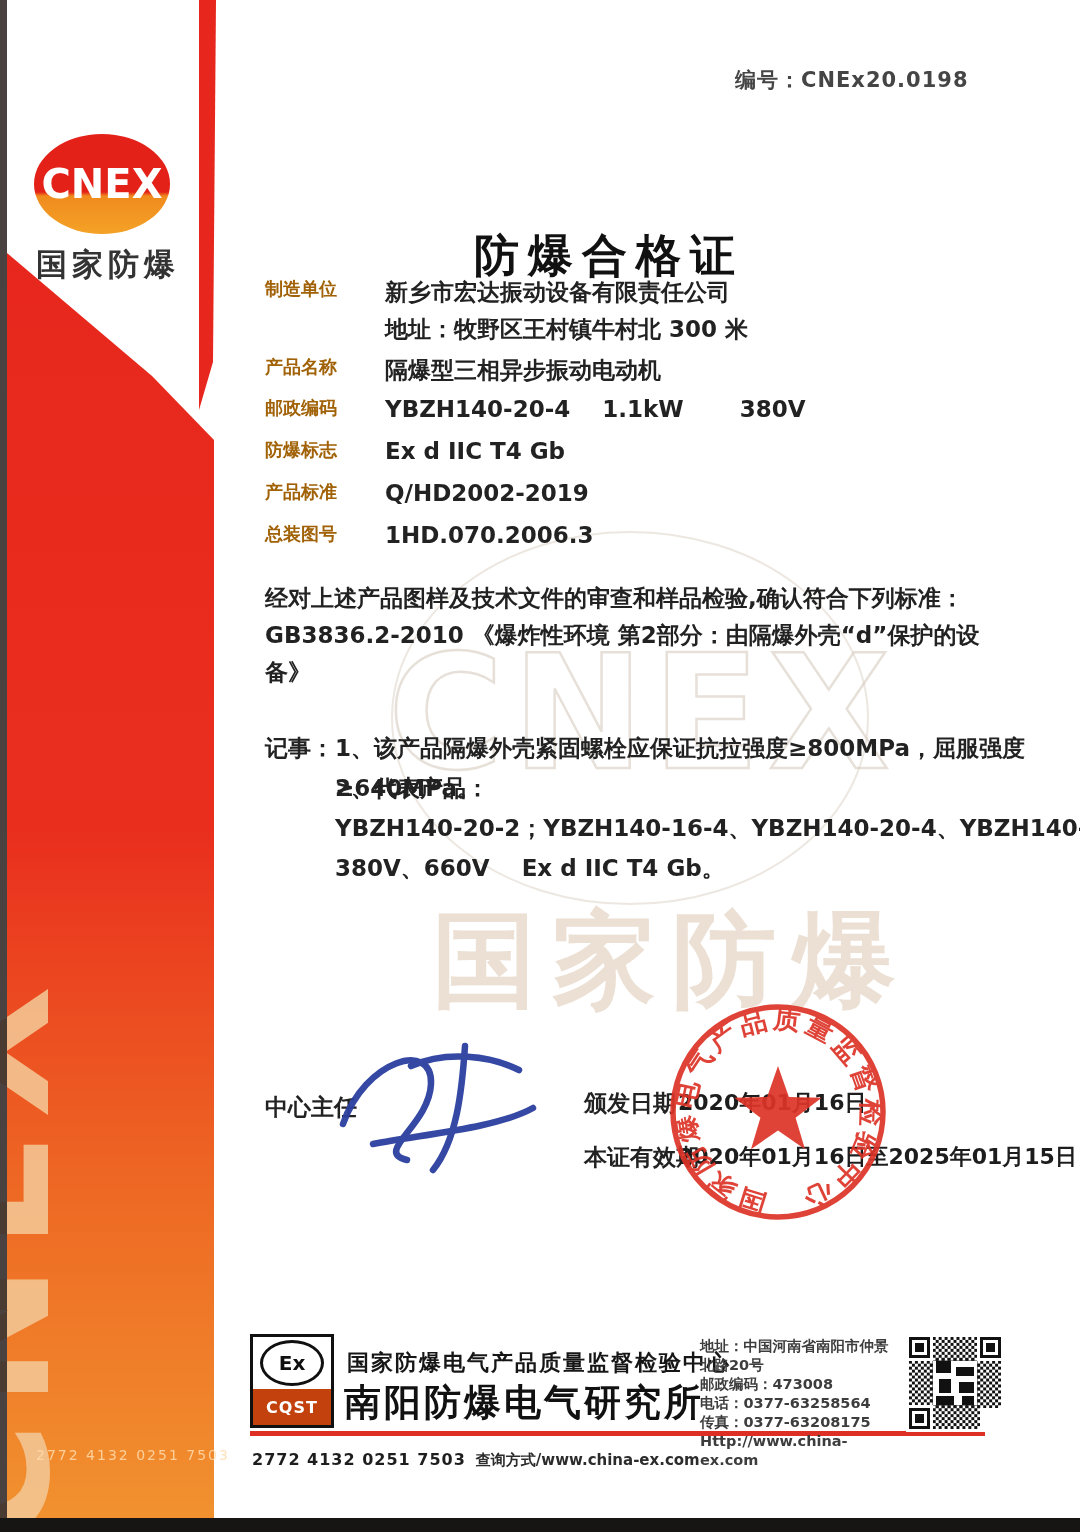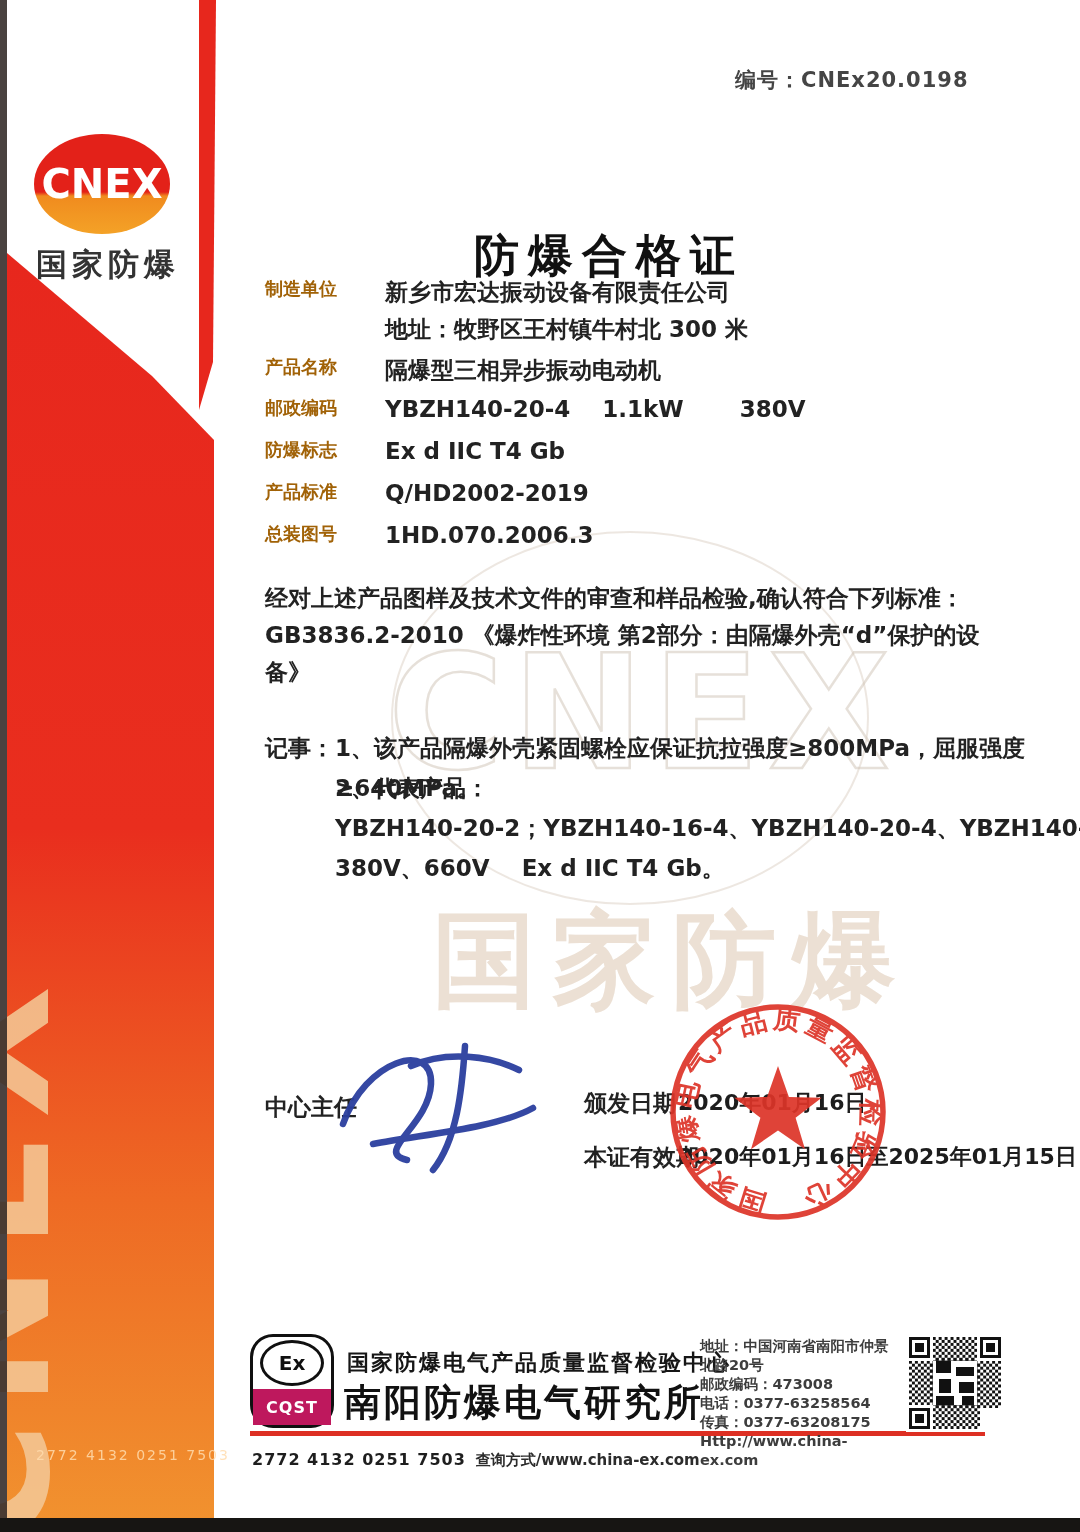--- a/index.html
+++ b/index.html
@@ -26,21 +26,21 @@
   .center-name{font-size:22px;font-weight:700;letter-spacing:2px;color:#161616;}
   .institute-name{font-size:37px;font-weight:800;letter-spacing:3px;color:#111;}
   .contact-line{font-size:14.5px;font-weight:600;color:#3d3d3d;line-height:19px;}
   .footer-note{font-size:15px;font-weight:700;color:#2c2c2c;}
   .footer-code{font-size:16px;font-weight:800;color:#1e1e1e;letter-spacing:1px;}
   .red-rule{background:#dd2f23;}
   .ex-logo{width:84px;height:94px;border:3px solid #101010;background:#fff;box-sizing:border-box;}
   .ex-top{height:52px;display:flex;align-items:center;justify-content:center;}
   .ex-ellipse{width:58px;height:40px;border:3px solid #101010;border-radius:50%;
     display:flex;align-items:center;justify-content:center;font-size:20px;font-weight:800;color:#101010;}
-  .ex-bottom{height:36px;background:#be185d;color:#fff;display:flex;align-items:center;justify-content:center;
+  .ex-bottom{height:36px;background:#c2410c;color:#fff;display:flex;align-items:center;justify-content:center;
     font-size:16px;font-weight:800;letter-spacing:1px;}
 </style>
 </head>
 <body>
 
 <div class="page">
 
   <svg class="abs" style="left:0;top:0;" width="250" height="1532" viewBox="0 0 250 1532">
     <defs>
       <linearGradient id="bandGrad" x1="0" y1="0" x2="0" y2="1">
@@ -152,21 +152,21 @@
 
   <svg class="abs" style="left:663px;top:997px;" width="230" height="230" viewBox="0 0 230 230" opacity="0.92">
     <circle cx="115" cy="115" r="105" fill="none" stroke="#dd3428" stroke-width="5.5"></circle>
     <polygon points="115,69 125.9,100 158.7,100.8 132.6,120.7 142,152.2 115,133.5 88,152.2 97.4,120.7 71.3,100.8 104.1,100" fill="#dd3428"></polygon>
     <path id="sealTextPath" d="M 115 199 a 84 84 0 1 1 0 -168 a 84 84 0 1 1 0 168" fill="none"></path>
     <text font-size="27" font-weight="700" fill="#dd3428" letter-spacing="4">
       <textPath href="#sealTextPath" startOffset="10">国家防爆电气产品质量监督检验中心</textPath>
     </text>
   </svg>
 
-  <div class="abs ex-logo" style="left:250px;top:1334px;border-radius:23px;">
+  <div class="abs ex-logo" style="left:250px;top:1334px;">
     <div class="ex-top">
       <div class="ex-ellipse">Ex</div>
     </div>
     <div class="ex-bottom">CQST</div>
   </div>
 
   <div class="abs center-name" style="left:347px;top:1348px;">国家防爆电气产品质量监督检验中心</div>
   <div class="abs institute-name" style="left:344px;top:1378px;">南阳防爆电气研究所</div>
 
   <div class="abs red-rule" style="left:250px;top:1431px;width:735px;height:5px;"></div>

